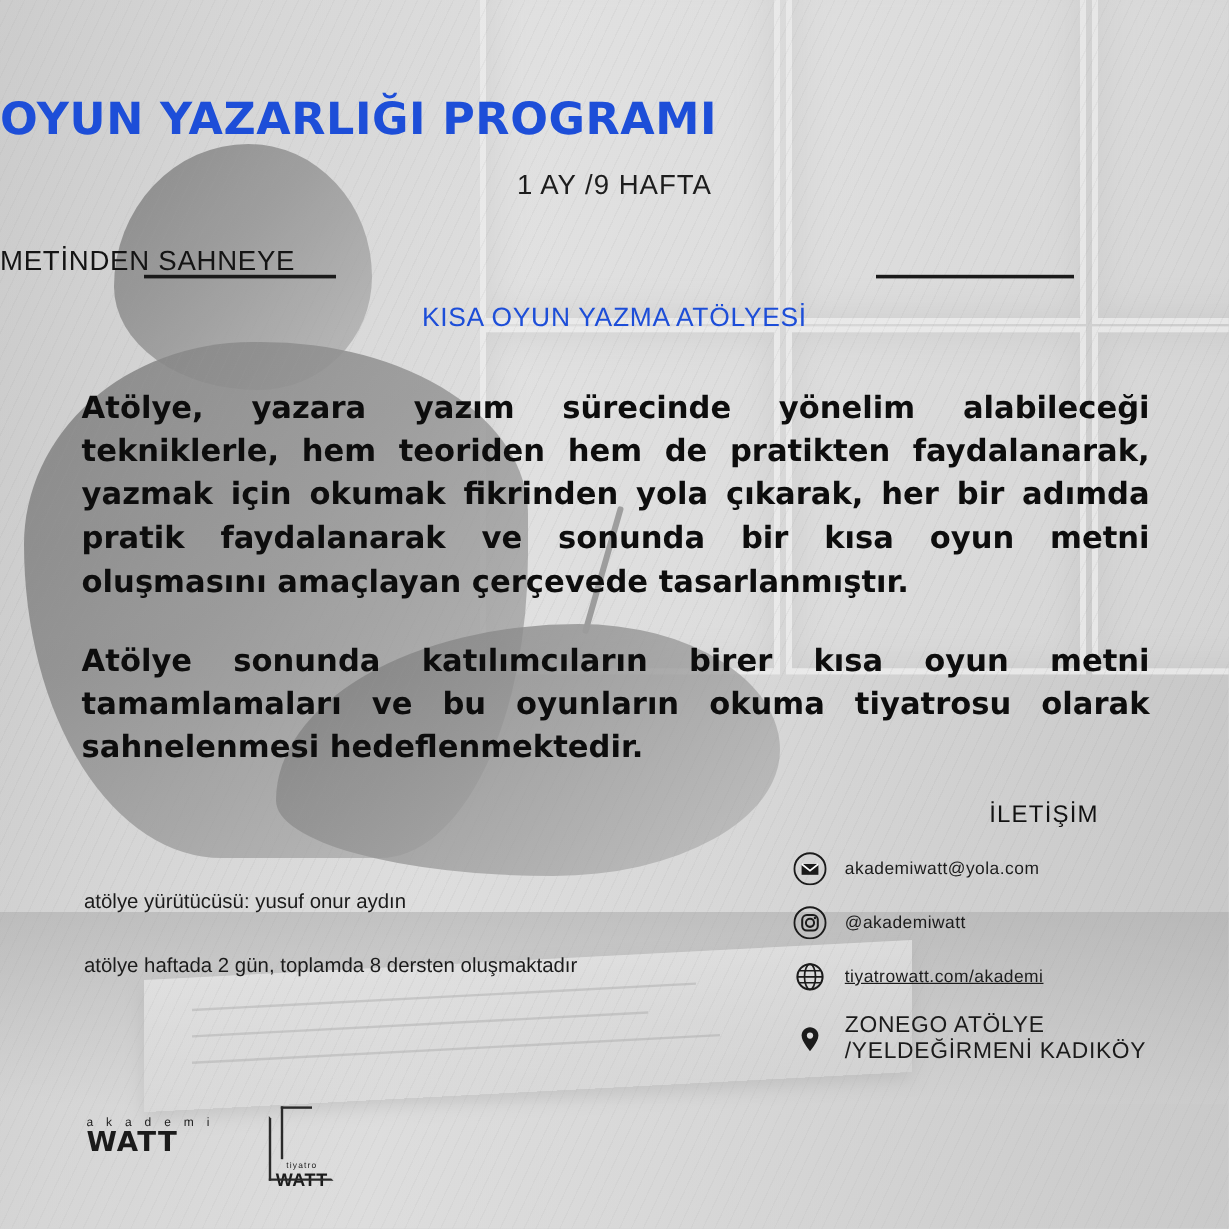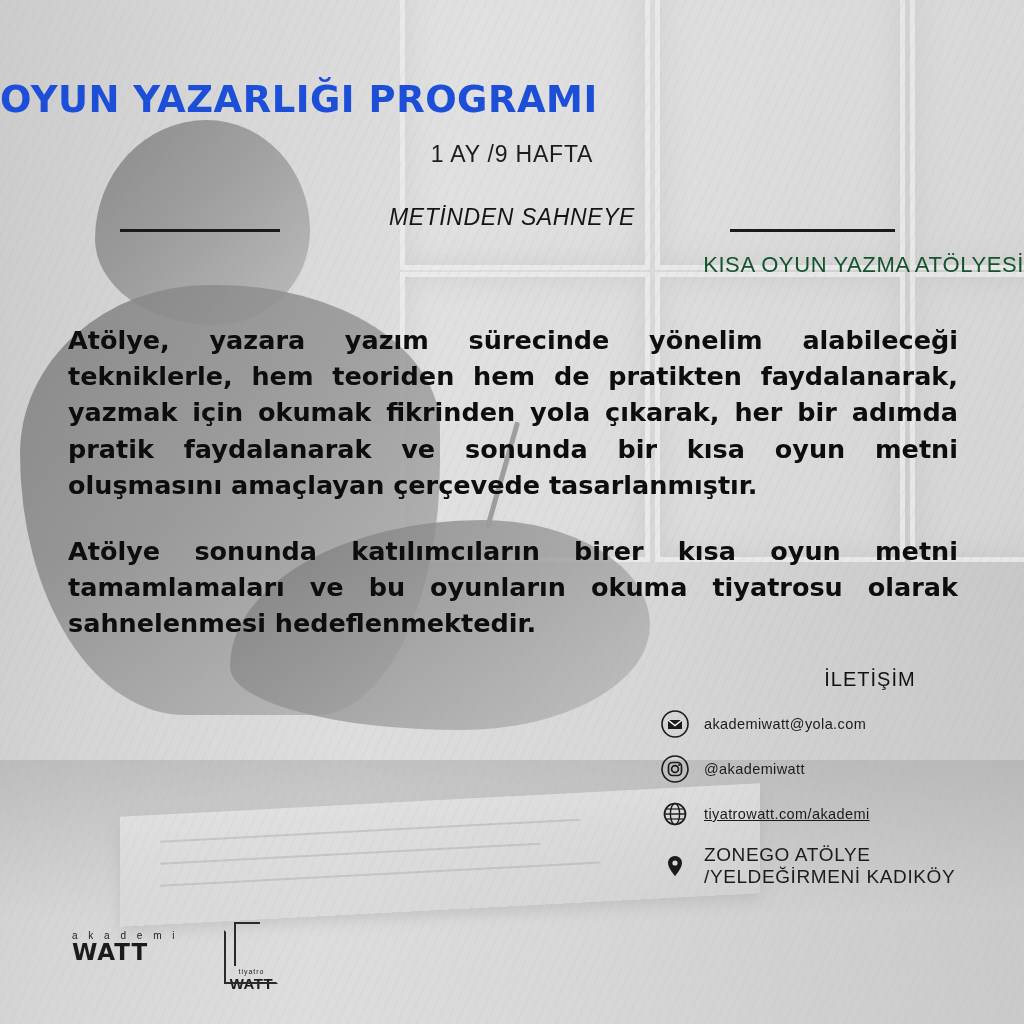--- a/index.html
+++ b/index.html
@@ -93,25 +93,25 @@
     text-align: center; font-size: 23px; color: #1d1d1d;
     letter-spacing: 0.8px;
   }
   .rule {
     position: absolute; top: 229px; height: 3px; background: #1a1a1a;
   }
   .rule-left { left: 120px; width: 160px; }
   .rule-right { left: 730px; width: 165px; }
   .line-metinden {
     position: absolute; top: 204px; left: 0; width: 100%;
-    text-align: center; font-size: 23px; color: #141414; letter-spacing: 0.6px; font-style: italic;
+    text-align: left; font-size: 23px; color: #141414; letter-spacing: 0.6px;
   }
   .line-kisa {
     position: absolute; top: 252px; left: 0; width: 100%;
-    text-align: right; font-size: 22px; color: #14532d; letter-spacing: 0.6px;
+    text-align: center; font-size: 22px; color: #1d4ed8; letter-spacing: 0.6px;
   }
 
   .body-text {
     position: absolute; left: 68px; top: 322px; width: 890px;
     font-size: 25.5px; font-weight: 700; line-height: 1.42;
     color: #0d0d0d; text-align: justify;
     font-family: "DejaVu Sans", sans-serif;
   }
   .body-text p.second { margin-top: 30px; }
 
@@ -207,20 +207,24 @@
     <div class="rule rule-right"></div>
 
     <div class="line-metinden">METİNDEN SAHNEYE</div>
     <div class="line-kisa">KISA OYUN YAZMA ATÖLYESİ</div>
 
     <div class="body-text">
       <p class="first">Atölye, yazara yazım sürecinde yönelim alabileceği tekniklerle, hem teoriden hem de pratikten faydalanarak, yazmak için okumak fikrinden yola çıkarak, her bir adımda pratik faydalanarak ve sonunda bir kısa oyun metni oluşmasını amaçlayan çerçevede tasarlanmıştır.</p>
       <p class="second">Atölye sonunda katılımcıların birer kısa oyun metni tamamlamaları ve bu oyunların okuma tiyatrosu olarak sahnelenmesi hedeflenmektedir.</p>
     </div>
 
+    <div class="credits">
+      <div class="row">atölye yürütücüsü: yusuf onur aydın</div>
+      <div class="row">atölye haftada 2 gün, toplamda 8 dersten oluşmaktadır</div>
+    </div>
 
     <div class="contact">
       <div class="contact-title">İLETİŞİM</div>
 
       <div class="contact-row">
         <span class="contact-ico">
           <svg width="28" height="28" viewBox="0 0 28 28">
             <circle cx="14" cy="14" r="13" fill="none" stroke="#1b1b1b" stroke-width="1.6"></circle>
             <rect x="7" y="10" width="14" height="9" fill="#1b1b1b"></rect>
             <path d="M7 10 L14 15.5 L21 10" fill="none" stroke="#ffffff" stroke-width="1.4"></path>

